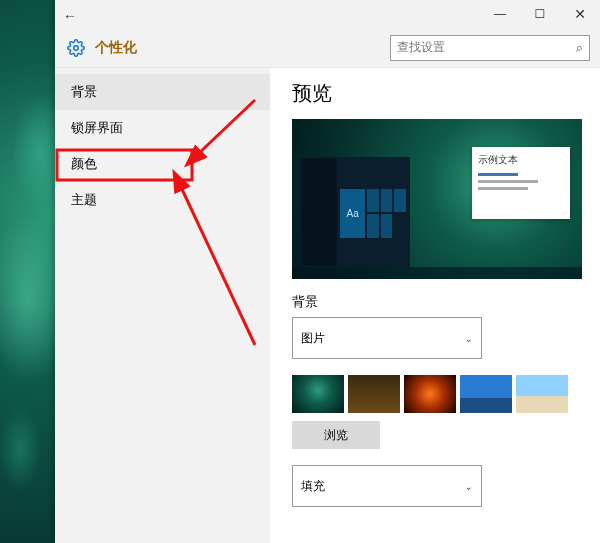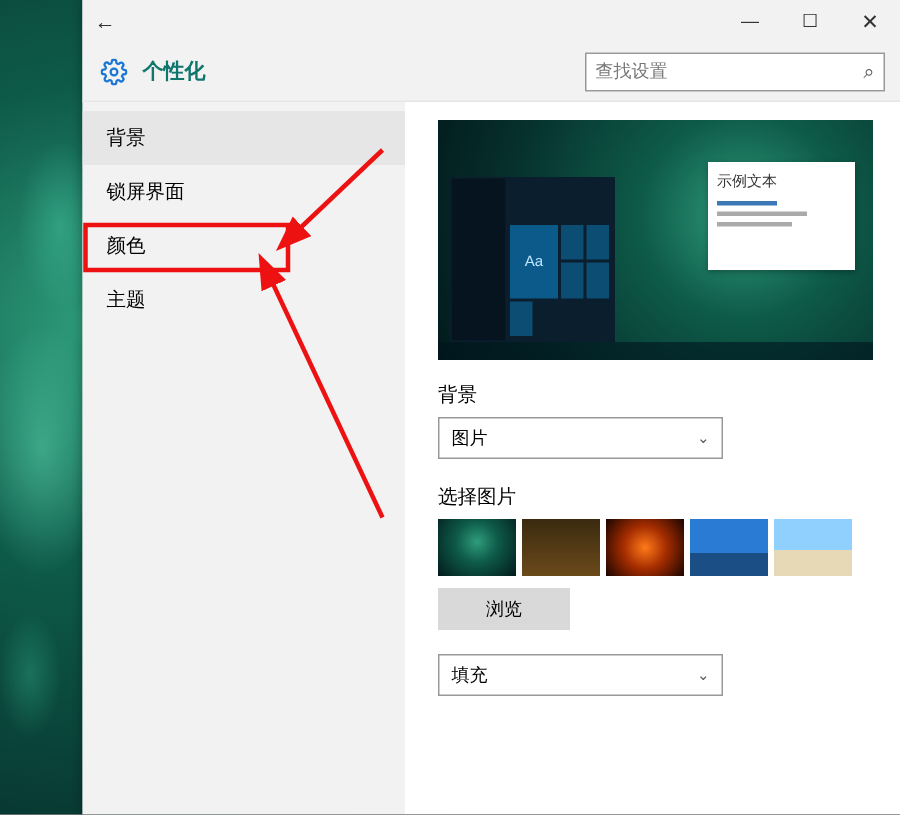--- a/index.html
+++ b/index.html
@@ -42,21 +42,21 @@
 
   
   .header-row {
     height: 40px; display: flex; align-items: center; background: #f2f2f2;
     padding: 0 10px 0 12px; border-bottom: 1px solid #e6e6e6;
   }
   .gear {
     width: 18px; height: 18px; margin-right: 10px; color: #1976d2;
   }
   .gear svg { width: 100%; height: 100%; display:block; }
-  .header-title { font-size: 14px; font-weight: 600; color: #0f766e; }
+  .header-title { font-size: 14px; font-weight: 600; color: #a16207; }
   .header-row .spacer { flex: 1; }
   .search-box {
     width: 200px; height: 26px; border: 1px solid #999; background: #fff;
     display: flex; align-items: center; padding: 0 6px; font-size: 12px; color: #888;
   }
   .search-box .ph { flex: 1; color: #777; }
   .search-icon { font-size: 13px; color: #555; }
 
   
   .body { flex: 1; display: flex; overflow: hidden; }
@@ -85,37 +85,37 @@
     position:absolute; left:0; right:0; bottom:0; height:12px;
     background: rgba(0,20,30,0.6);
   }
   .preview-start{
     position:absolute; left:8px; bottom:12px; width:110px; height:110px;
     background:#0a1e2e; border:1px solid #0a1e2e;
     display:grid; grid-template-columns: 36px 1fr; 
   }
   .preview-start-left{ background:#061420; }
   .preview-tiles{
-    display:grid; grid-template-columns: repeat(4,1fr); grid-template-rows: repeat(3,1fr);
+    display:grid; grid-template-columns: repeat(5,1fr); grid-template-rows: repeat(3,1fr);
     gap:2px; padding:3px; background:#0a1e2e;margin-top:28px;
   }
   .tile{ background:#0b4d73; }
   .tile.big{ grid-column: span 2; grid-row: span 2; background:#0b5a8a; display:flex;align-items:center;justify-content:center;color:#bfe6ff;font-size:10px;}
   .preview-window{
     position:absolute; right:12px; top:28px; width:98px; height:72px;
     background:#fff; box-shadow:0 1px 4px rgba(0,0,0,0.3);
     padding:6px; font-size:10px; color:#333;
   }
   .preview-window .bar1{height:3px;background:#3b78b5;margin-top:6px;width:40px;}
   .preview-window .bar2{height:3px;background:#aaa;margin-top:4px;width:60px;}
   .preview-window .bar3{height:3px;background:#aaa;margin-top:4px;width:50px;}
 
   .section-label { font-size: 13px; margin-bottom: 6px; margin-top: 4px; }
   .combo {
-    width: 190px; height: 28px; border: 1px solid #999; display: flex; align-items: center;
+    width: 190px; height: 42px; border: 1px solid #999; display: flex; align-items: center;
     padding: 0 8px; font-size: 12px; color: #000; margin-bottom: 16px; background:#fff;
   }
   .combo .val { flex: 1; }
   .combo .chev { font-size: 10px; color: #555; }
 
   .thumbs { display: flex; gap: 4px; margin-bottom: 8px; }
   .thumb { width: 52px; height: 38px; background:#333; }
   .thumb.t1{ background: radial-gradient(circle at 50% 40%, #2e9c7a 0%, #0e5b49 40%, #021a1b 100%);}
   .thumb.t2{ background: linear-gradient(#3a2a10,#6b4a1a); }
   .thumb.t3{ background: radial-gradient(circle at 50% 50%, #ff7a1a 0%, #a32c00 45%, #1a0400 100%);}
@@ -169,20 +169,21 @@
         </div>
       <div class="side-item">
           <span>颜色</span>
         </div>
       <div class="side-item">
           <span>主题</span>
         </div>
     </div>
 
     <div class="content">
+      <h2>预览</h2>
 
       <div class="preview">
         <div class="preview-start">
           <div class="preview-start-left"></div>
           <div class="preview-tiles">
             <div class="tile big">Aa</div>
             <div class="tile"></div>
               <div class="tile"></div>
               <div class="tile"></div>
             <div class="tile"></div>
@@ -195,21 +196,20 @@
         </div>
         <div class="preview-taskbar"></div>
       </div>
 
       <div class="section-label">背景</div>
       <div class="combo">
         <span class="val">图片</span>
         <span class="chev">⌄</span>
       </div>
 
-      <div class="section-label">选择图片</div>
       <div class="thumbs">
         <div class="thumb t1"></div>
         <div class="thumb t2"></div>
         <div class="thumb t3"></div>
         <div class="thumb t4"></div>
         <div class="thumb t5"></div>
       </div>
       <button class="browse-btn">浏览</button>
 
       <div class="combo">

